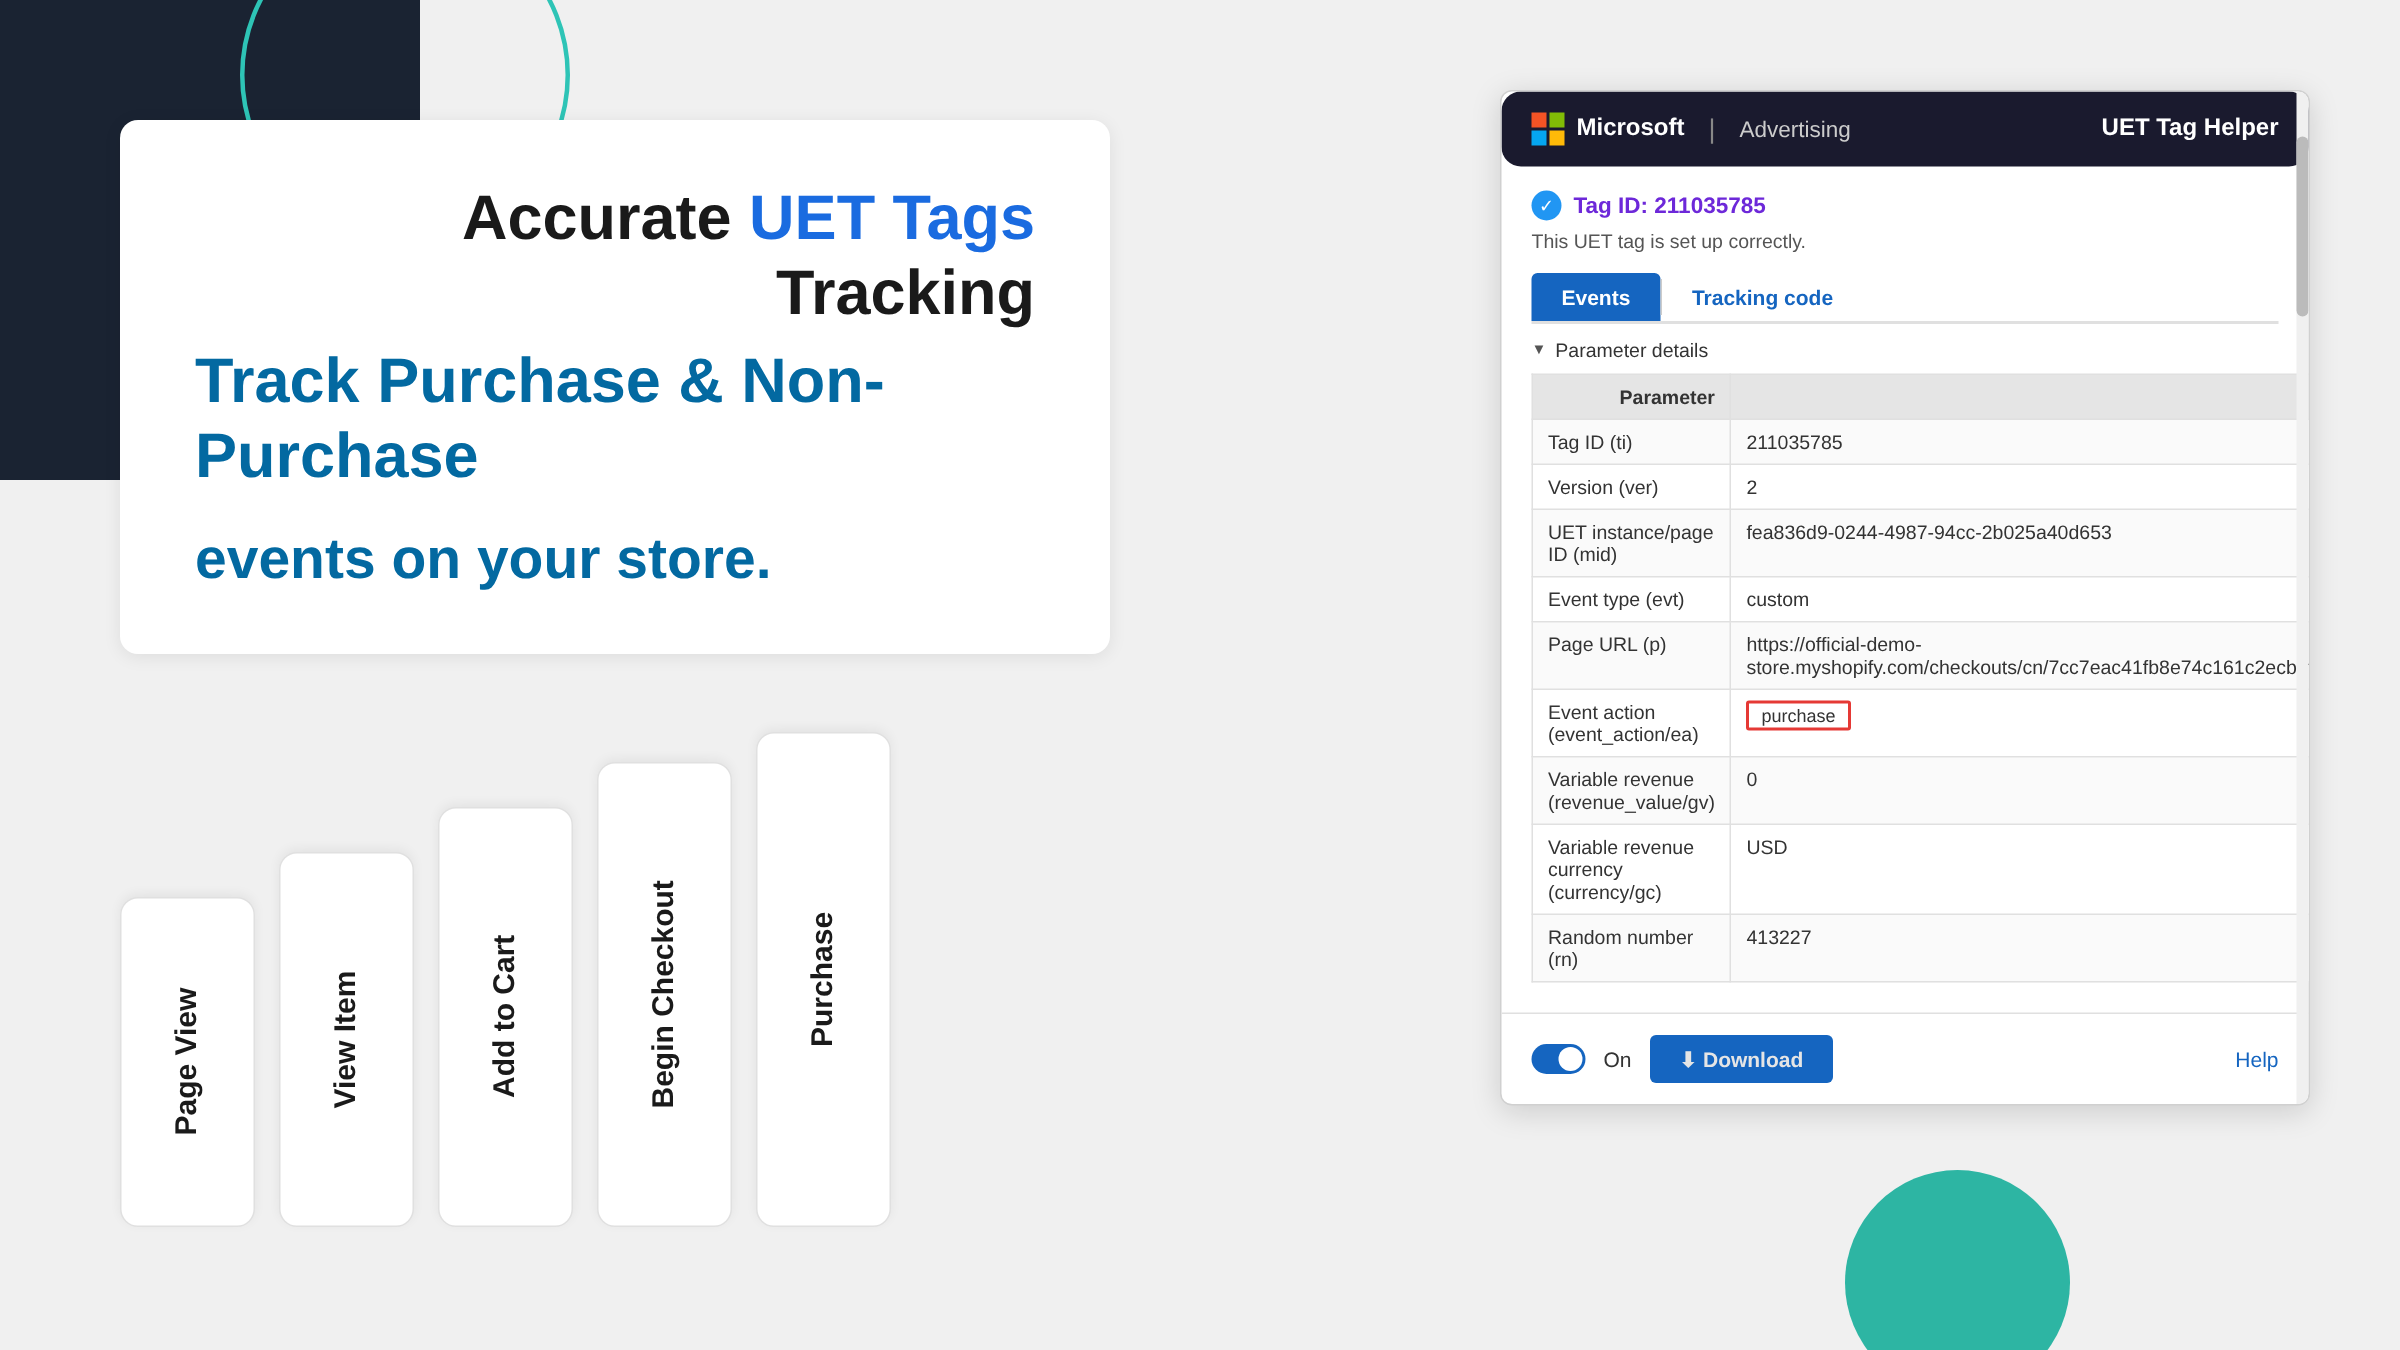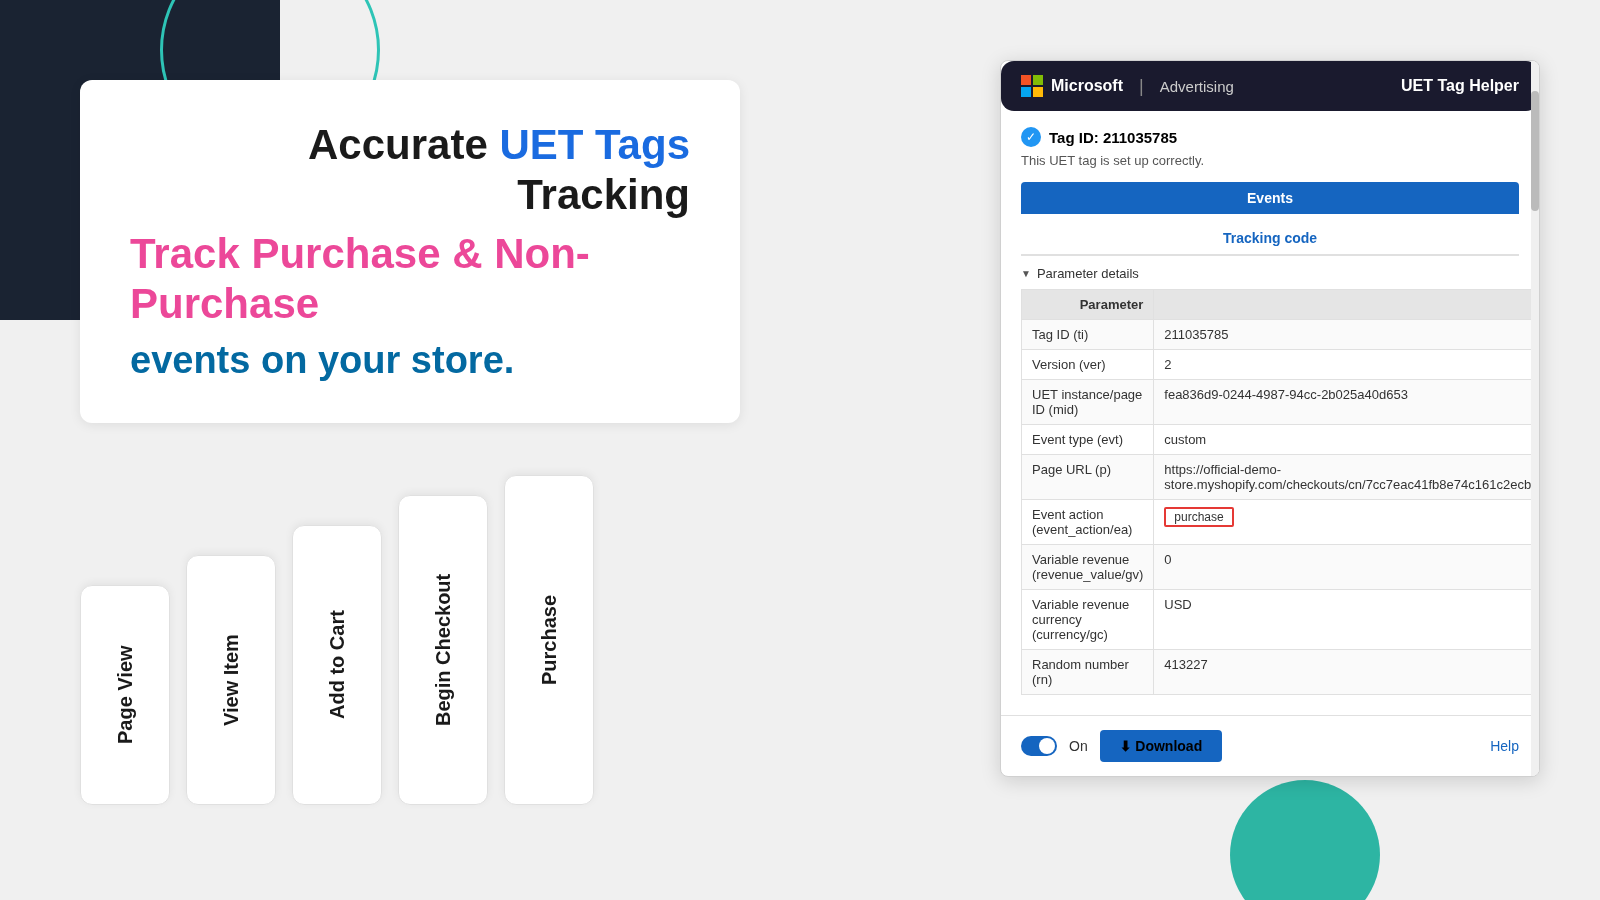--- a/index.html
+++ b/index.html
@@ -79,23 +79,23 @@
       line-height: 1.2;
       margin-bottom: 8px;
       text-align: right;
     }
     .hero-box h1 .highlight-blue {
       color: #1a6be0;
     }
     .hero-box h2 {
       font-size: 42px;
       font-weight: 800;
-      color: #ec4899;
+      color: #0369a1;
       line-height: 1.2;
-      margin-bottom: 8px;
+      margin-bottom: 21px;
     }
     .hero-box h3 {
       font-size: 38px;
       font-weight: 700;
       color: #0369a1;
       line-height: 1.2;
     }
 
     
     .event-cards {
@@ -202,35 +202,34 @@
       border-radius: 50%;
       display: flex;
       align-items: center;
       justify-content: center;
       color: white;
       font-size: 12px;
     }
     .tag-id-text {
       font-size: 15px;
       font-weight: 700;
-      color: #000000;
+      color: #6d28d9;
     }
     .tag-status-text {
       font-size: 13px;
       color: #555;
       margin-bottom: 14px;
     }
 
     
     .panel-tabs {
       display: flex;
       border-bottom: 2px solid #e0e0e0;
       margin-bottom: 10px;
       gap: 0;
-      flex-direction: column;
     }
     .panel-tab {
       padding: 8px 20px;
       font-size: 14px;
       font-weight: 600;
       cursor: pointer;
       border: none;
       background: none;
       color: #555;
     }
@@ -326,21 +325,21 @@
       right: 2px;
     }
     .toggle-label {
       font-size: 14px;
       color: #333;
       font-weight: 500;
       text-align: center;
     }
     .download-btn {
       background: #1565c0;
-      color: #000000;
+      color: #e5e5e5;
       border: none;
       border-radius: 4px;
       padding: 8px 20px;
       font-size: 14px;
       font-weight: 600;
       cursor: pointer;
       display: flex;
       align-items: center;
       gap: 6px;
     }

